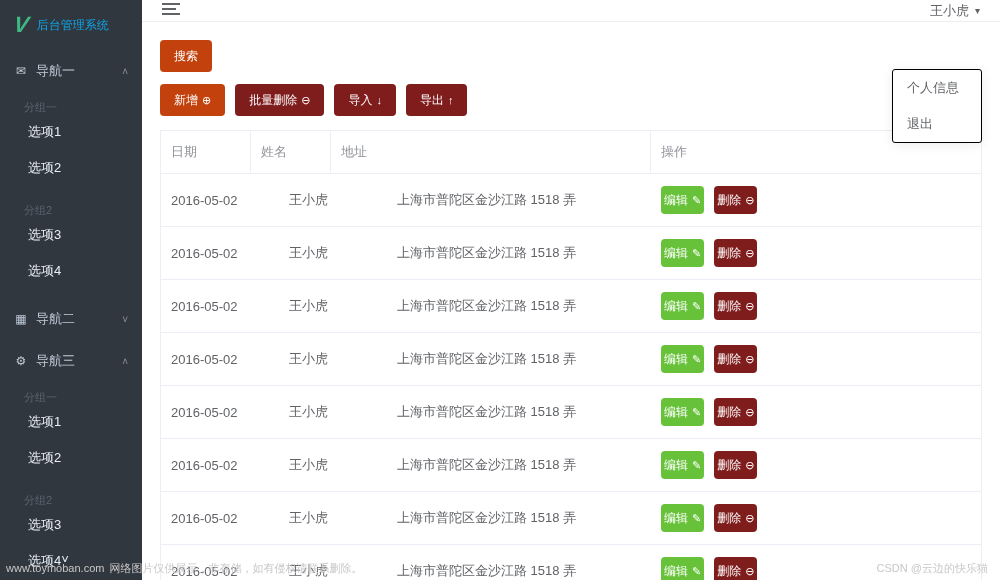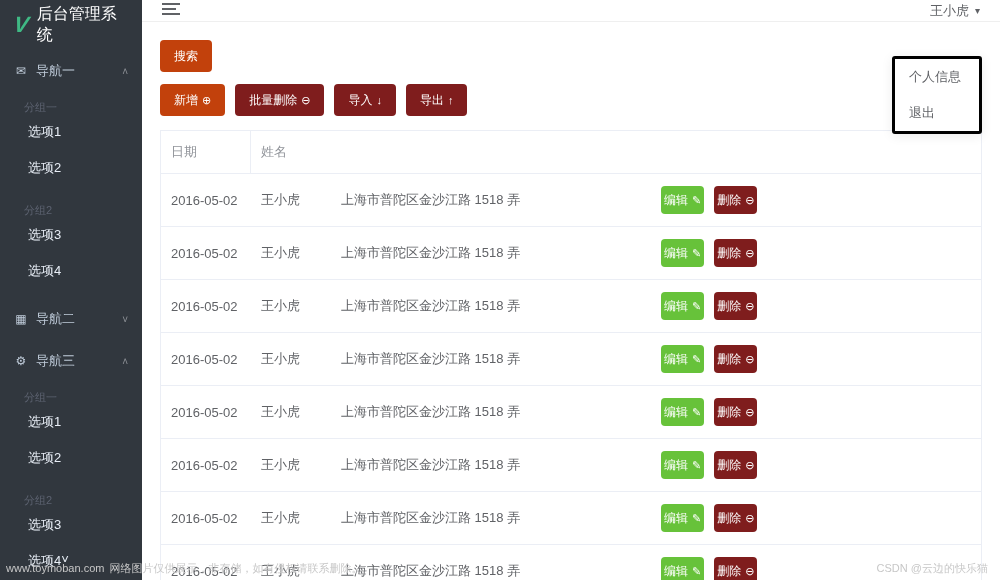--- a/index.html
+++ b/index.html
@@ -33,22 +33,22 @@
     }
     .logo-v {
       font-size: 22px;
       font-weight: 800;
       font-style: italic;
       color: #3fb984;
       margin-right: 8px;
       transform: skewX(-8deg);
     }
     .logo-text {
-      color: #ffffff;
-      font-size: 16px;
+      color: #0ea5e9;
+      font-size: 12px;
       font-weight: 500;
     }
     .menu-group-title {
       display: flex;
       align-items: center;
       height: 42px;
       padding: 0 14px;
       font-size: 13px;
       color: #bfcbd9;
       cursor: pointer;
@@ -106,25 +106,25 @@
     .user {
       display: flex;
       align-items: center;
       cursor: pointer;
       font-size: 13px;
       color: #606266;
     }
     .user .caret { margin-left: 6px; font-size: 10px; }
     .dropdown {
       position: absolute;
-      top: 56px;
+      top: 69px;
       right: 18px;
       width: 90px;
       background: #fff;
-      border: 3px solid #000000;
+      border: 1px solid #000000;
       border-radius: 3px;
       box-shadow: 0 2px 12px rgba(0,0,0,0.08);
       z-index: 20;
     }
     .dropdown-item {
       padding: 9px 14px;
       font-size: 13px;
       color: #606266;
       cursor: pointer;
     }
@@ -191,20 +191,21 @@
     .c-date { width: 90px; }
     .c-name { width: 80px; }
     .c-addr { flex: 1; }
     .c-ops  { width: 330px; }
     .tbl-row {
       display: flex;
       border-bottom: 1px solid #ebeef5;
       font-size: 13px;
       color: #606266;
       background: #fff;
+      gap: 28px;
     }
     .tbl-row .cell { border-right: none; }
     .ops { display: flex; gap: 10px; }
 
     .footer-note {
       position: absolute;
       bottom: 4px;
       left: 6px;
       font-size: 11px;
       color: #c7c7c7;
@@ -318,20 +319,22 @@
         <button class="btn btn-danger">
           <span>导出</span>
           <span class="ic">↑</span>
         </button>
       </div>
 
       <div class="tbl">
         <div class="tbl-head">
           <div class="cell c-date">日期</div>
           <div class="cell c-name">姓名</div>
+          <div class="cell c-addr">地址</div>
+          <div class="cell c-ops">操作</div>
         </div>
         <div id="tbody">
             <div class="tbl-row">
               <div class="cell c-date">2016-05-02</div>
               <div class="cell c-name">王小虎</div>
               <div class="cell c-addr">上海市普陀区金沙江路 1518 弄</div>
               <div class="cell c-ops">
                 <div class="ops">
                   <button class="btn btn-success btn-sm">
                     <span>编辑</span> 

